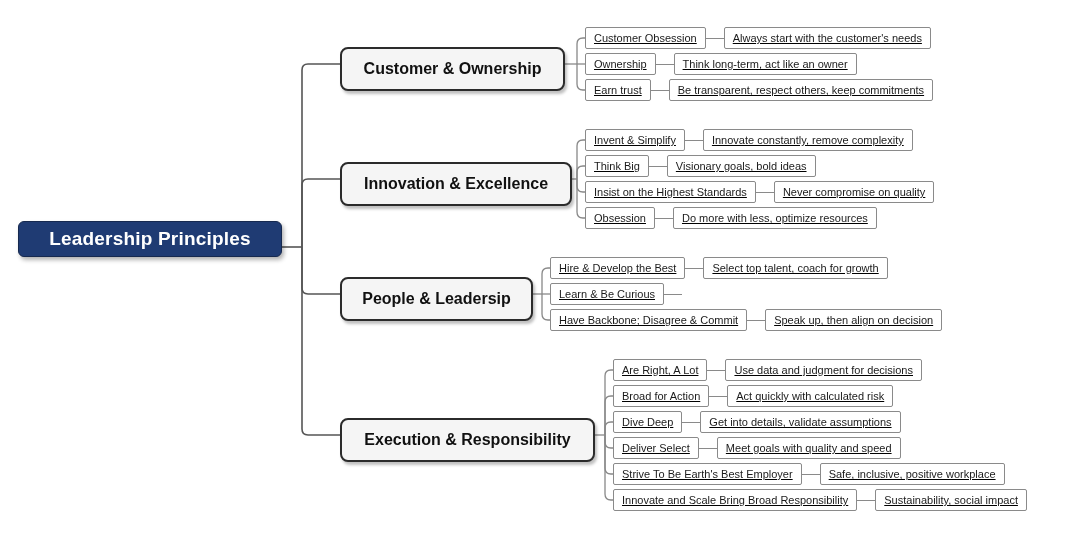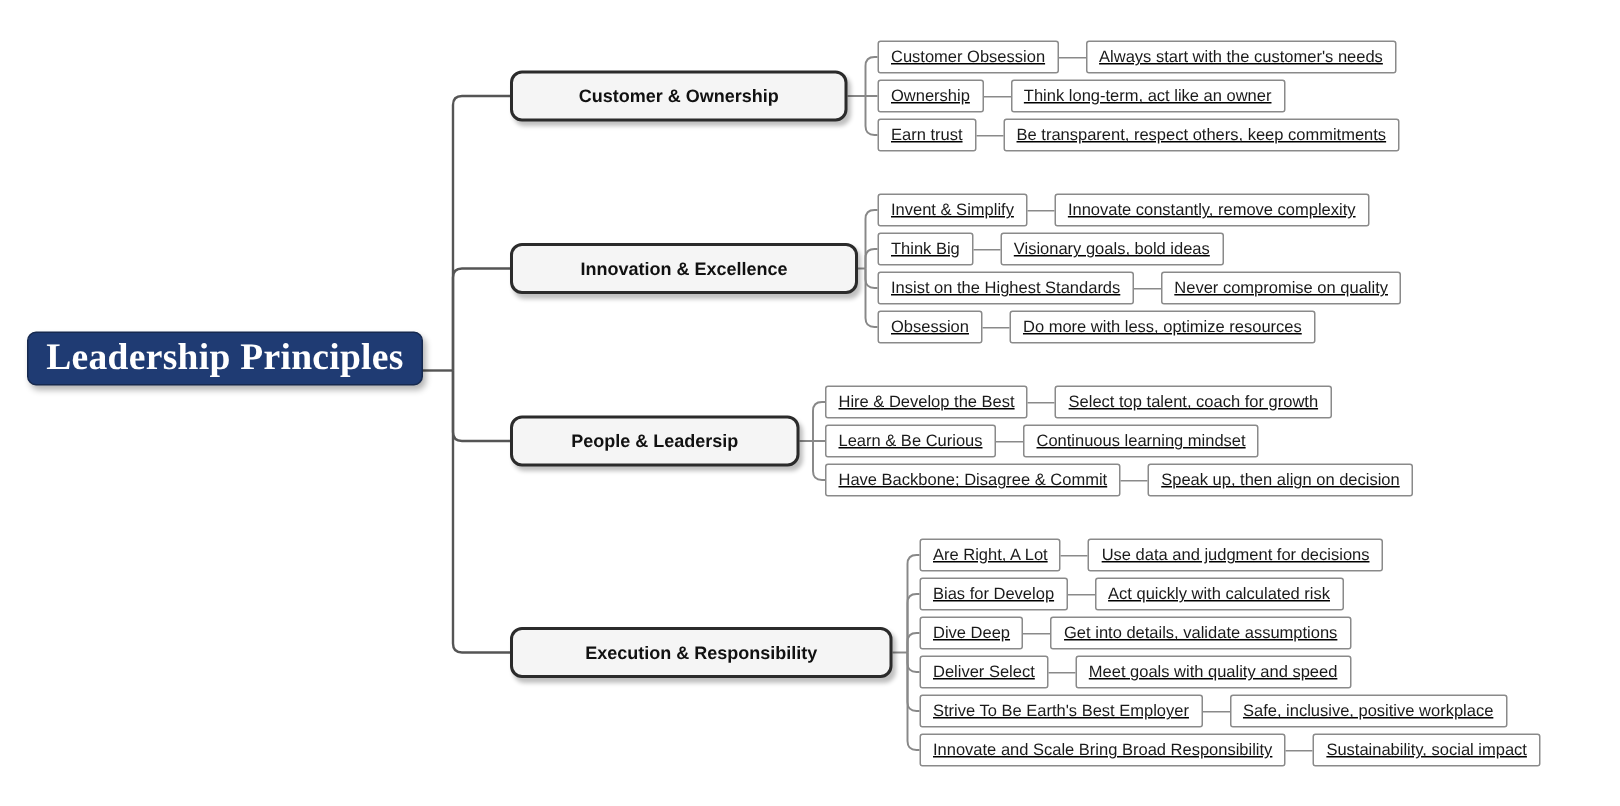--- a/index.html
+++ b/index.html
@@ -6,28 +6,27 @@
   #canvas{
     position:relative;width:1080px;height:537px;background:#ffffff;overflow:hidden;
     font-family:"Liberation Sans", sans-serif;
   }
   #wires{position:absolute;left:0;top:0;width:1080px;height:537px;z-index:0;}
   .node{position:absolute;box-sizing:border-box;display:flex;align-items:center;justify-content:center;z-index:1;}
   .root-node{
     left:18px;top:221px;width:264px;height:36px;
     background:var(--root_bg,#1f3b73);border:1px solid var(--root_border,#16294f);
     border-radius:6px;color:var(--root_text,#ffffff);
-    font-size:25px;font-weight:bold;letter-spacing:0.2px;
+    font-size:19px;font-weight:bold;letter-spacing:0.2px;
     box-shadow:2px 3px 4px rgba(0,0,0,0.30);
-    font-family:Liberation Serif, serif;
   }
   .branch-node{
-    height:34px;background:var(--branch_bg,#f5f5f5);
+    height:44px;background:var(--branch_bg,#f5f5f5);
     border:2px solid var(--branch_border,#2b2b2b);border-radius:8px;
-    color:#111111;font-size:12px;font-weight:bold;
+    color:#111111;font-size:16px;font-weight:bold;
     box-shadow:2px 3px 3px rgba(0,0,0,0.25);
   }
   .leaf-row{position:absolute;display:flex;align-items:center;height:22px;z-index:1;text-decoration:underline;}
   .leaf-box{
     box-sizing:border-box;height:22px;display:flex;align-items:center;
     background:#ffffff;border:1px solid var(--leaf_border,#8a8a8a);border-radius:2px;
     padding:0 8px;font-size:11px;color:#1a1a1a;white-space:nowrap;
   }
   .tick{width:18px;height:1px;background:var(--leaf_border,#8a8a8a);flex:0 0 auto;}
 </style>
@@ -124,35 +123,34 @@
   </div>
 
   <div class="leaf-row" style="left:550px;top:257px">
     <div class="leaf-box">Hire &amp; Develop the Best</div>
     <div class="tick"></div>
     <div class="leaf-box">Select top talent, coach for growth</div>
   </div>
   <div class="leaf-row" style="left:550px;top:283px">
     <div class="leaf-box">Learn &amp; Be Curious</div>
     <div class="tick"></div>
-    <div class="leaf-box">Continuous learning mindset</div>
   </div>
   <div class="leaf-row" style="left:550px;top:309px">
     <div class="leaf-box">Have Backbone; Disagree &amp; Commit</div>
     <div class="tick"></div>
     <div class="leaf-box">Speak up, then align on decision</div>
   </div>
 
   <div class="leaf-row" style="left:613px;top:359px">
     <div class="leaf-box">Are Right, A Lot</div>
     <div class="tick"></div>
     <div class="leaf-box">Use data and judgment for decisions</div>
   </div>
   <div class="leaf-row" style="left:613px;top:385px">
-    <div class="leaf-box">Bias for Develop</div>
+    <div class="leaf-box">Broad for Action</div>
     <div class="tick"></div>
     <div class="leaf-box">Act quickly with calculated risk</div>
   </div>
   <div class="leaf-row" style="left:613px;top:411px">
     <div class="leaf-box">Dive Deep</div>
     <div class="tick"></div>
     <div class="leaf-box">Get into details, validate assumptions</div>
   </div>
   <div class="leaf-row" style="left:613px;top:437px">
     <div class="leaf-box">Deliver Select</div>

